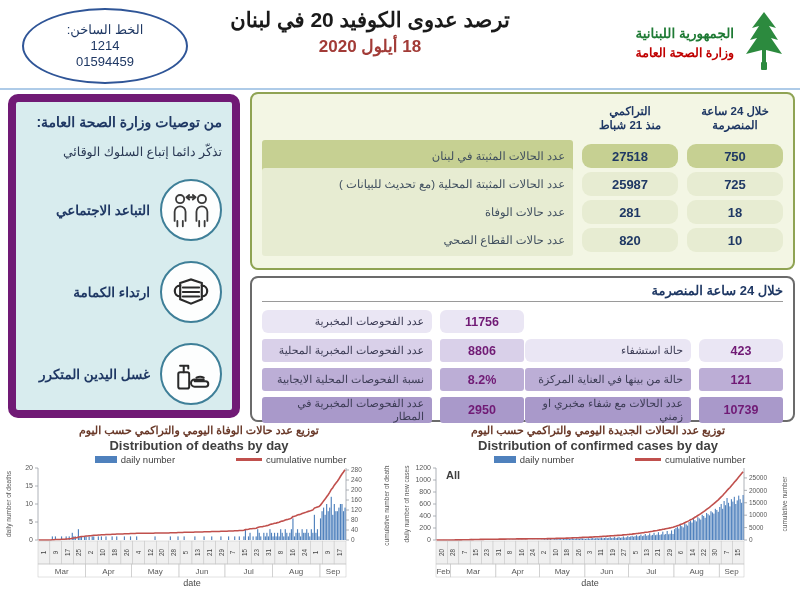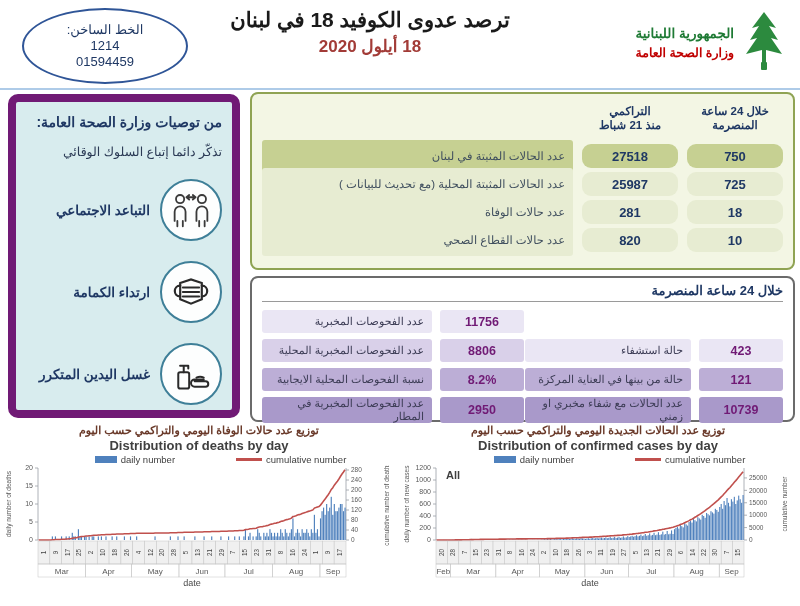--- a/index.html
+++ b/index.html
@@ -46,21 +46,21 @@
   #stats-header{font-size:13px;font-weight:bold;color:#1f3864;text-align:right;direction:rtl;
                 border-bottom:1px solid #9a9a9a;padding-bottom:3px;}
   .sp-col{position:absolute;top:32px;display:flex;flex-direction:column;gap:6px;}
   #tests-col{left:10px;width:262px;}
   #outcomes-col{right:10px;width:258px;top:61px;}
   .sp-row{display:grid;grid-template-columns:1fr 84px;gap:8px;height:23px;}
   .sp-label{border-radius:3px;display:flex;align-items:center;direction:rtl;padding:0 8px;
             font-size:11px;color:#3c3c55;justify-content:flex-start;}
   .sp-val{border-radius:3px;display:flex;align-items:center;justify-content:center;
           font-size:12.5px;font-weight:bold;color:#701a75;}
-  .p1{background:#eae6f4;} .p2{background:#d9d0e9;} .p3{background:#bcaed6;} .p4{background:#a999ca;}
+  .p1{background:#eae6f4;border-radius:6px;} .p2{background:#d9d0e9;} .p3{background:#bcaed6;} .p4{background:#a999ca;}
   
   .chart{position:absolute;top:424px;height:180px;}
   #chart-deaths{left:2px;width:394px;}
   #chart-cases{left:400px;width:396px;}
   .chart-title-ar{font-size:11px;font-weight:bold;color:#6a3a2a;text-align:center;direction:rtl;}
   .chart-title-en{font-size:13px;font-weight:bold;color:#404040;text-align:center;margin-top:1px;}
   .chart-legend{display:flex;justify-content:center;align-items:center;gap:18px;font-size:9.5px;
                 color:#404040;margin-top:1px;}
   .legend-item{display:flex;align-items:center;gap:4px;padding-left:43px;}
   .sw-bar{width:22px;height:7px;background:#4f81bd;}
@@ -72,21 +72,21 @@
 
 <div id="app">
 
   <div id="hotline">
     <span class="ar">الخط الساخن:</span>
     <span>1214</span>
     <span>01594459</span>
   </div>
 
   <div id="title-block">
-    <div id="main-title" class="ar">ترصد عدوى الكوفيد 18 في لبنان</div>
+    <div id="main-title" class="ar">ترصد عدوى الكوفيد 20 في لبنان</div>
     <div id="report-date" class="ar">18 أيلول 2020</div>
   </div>
 
   <div id="ministry">
     <div id="ministry-text">
       <div class="ministry-line1 ar">الجمهورية اللبنانية</div>
       <div class="ministry-line2 ar">وزارة الصحة العامة</div>
     </div>
     <span>
       <svg width="52" height="62" viewBox="0 0 52 62">

